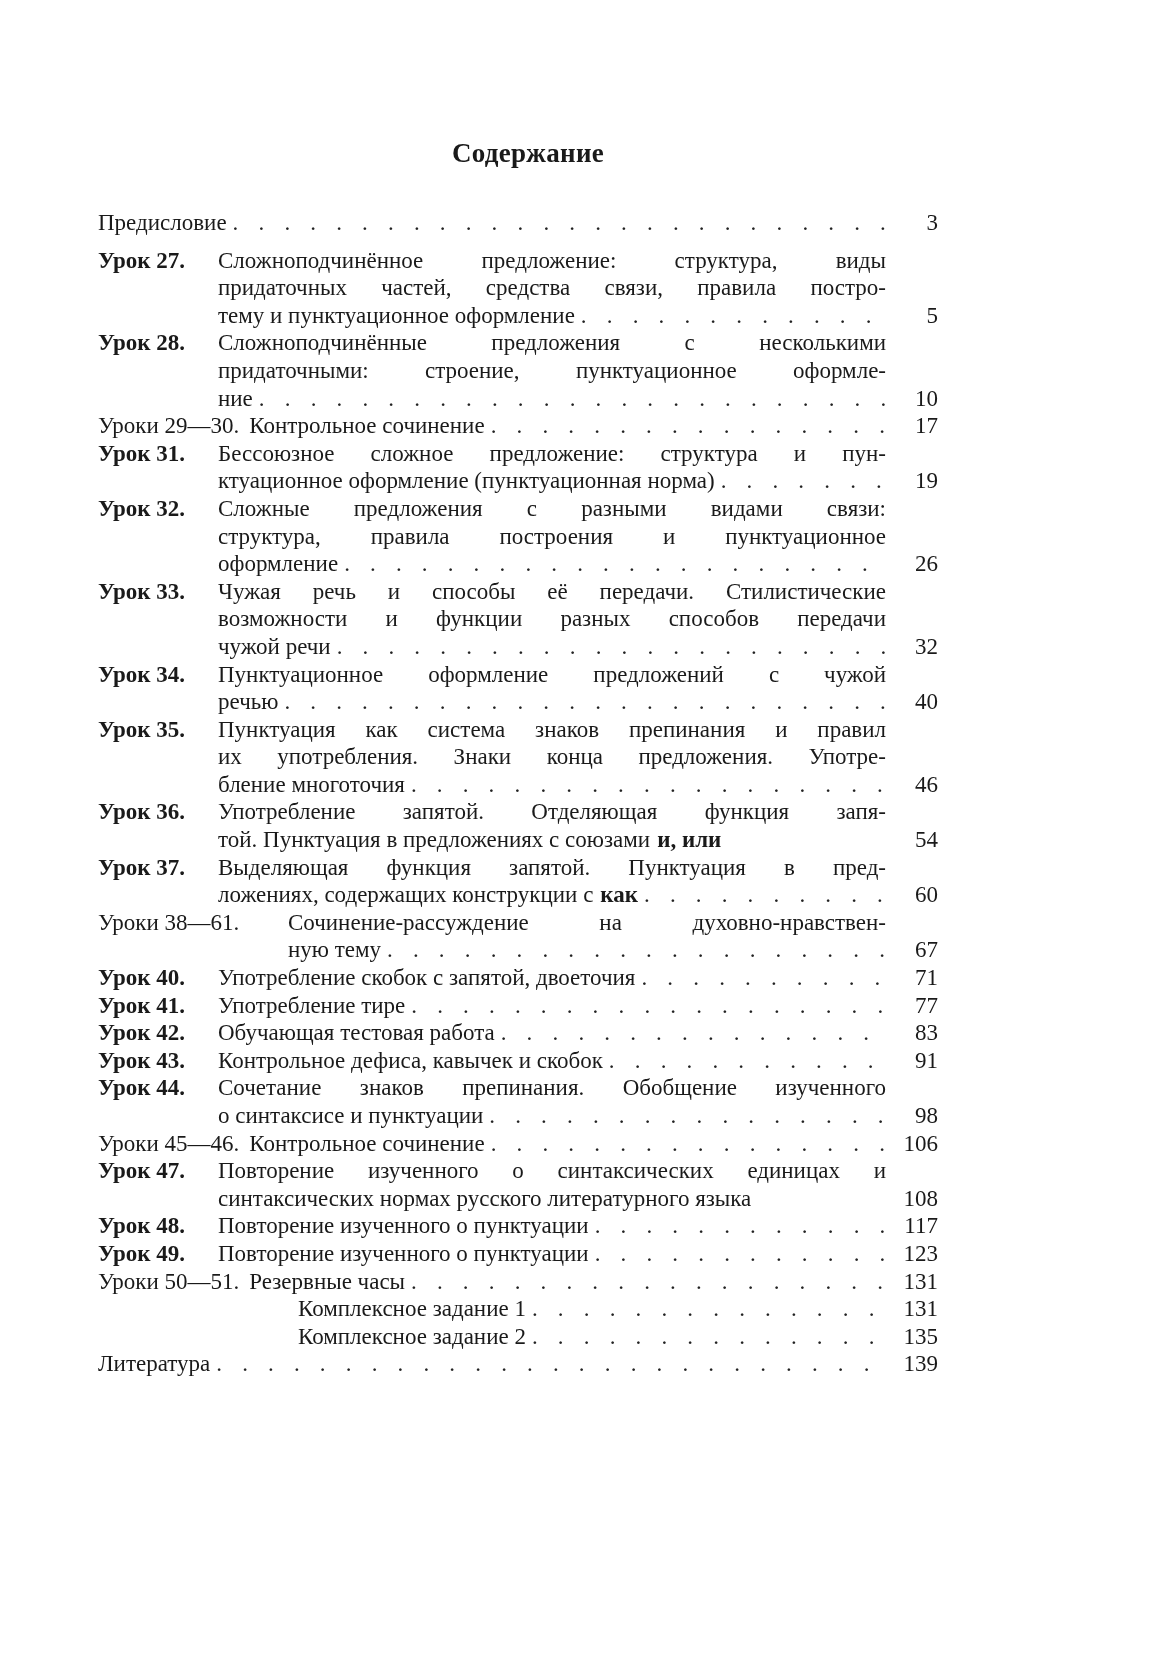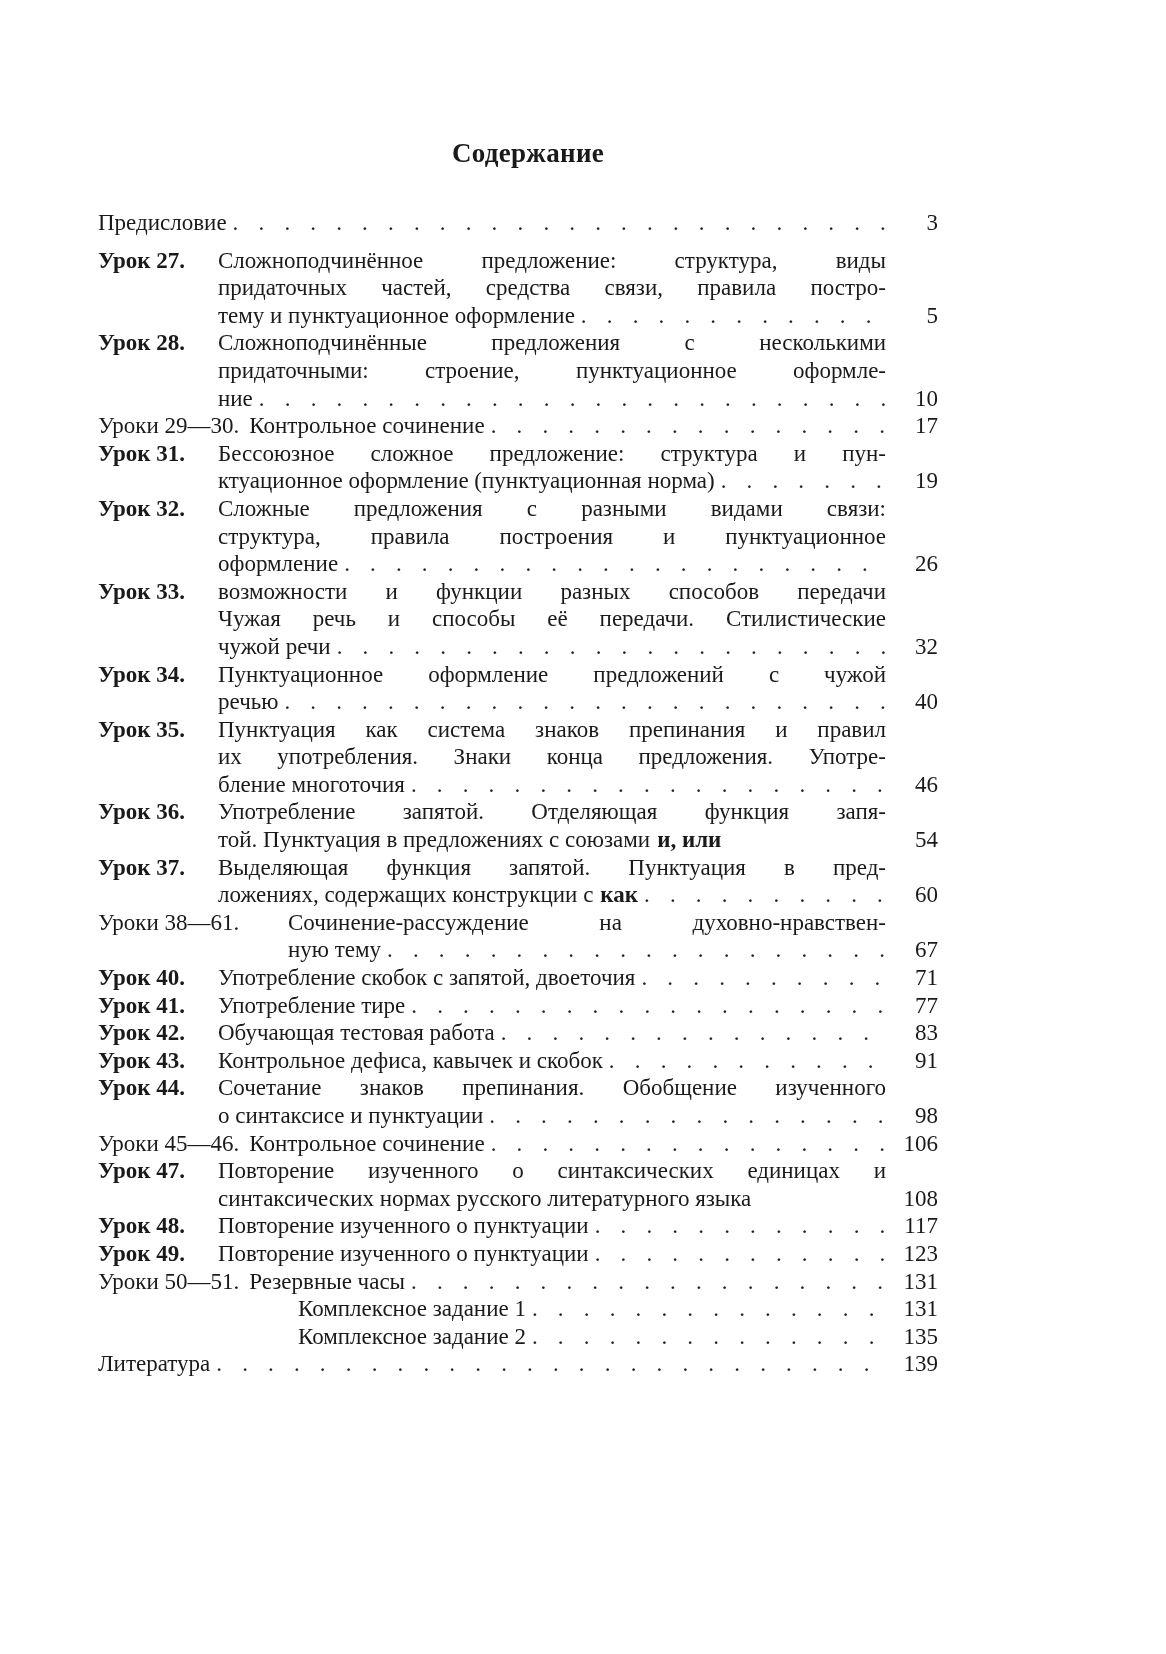--- a/index.html
+++ b/index.html
@@ -163,22 +163,22 @@
           <span class="txt">оформление</span>
           <span class="dots"></span>
           <span class="page-num">26</span>
         </div>
       </div>
     </div>
 
     <div class="entry">
       <span class="label w-urok">Урок 33.</span>
       <div class="body">
+        <div class="line justify">Чужая речь и способы её передачи. Стилистические</div>
         <div class="line justify">возможности и функции разных способов передачи</div>
-        <div class="line justify">Чужая речь и способы её передачи. Стилистические</div>
         <div class="line last">
           <span class="txt">чужой речи</span>
           <span class="dots"></span>
           <span class="page-num">32</span>
         </div>
       </div>
     </div>
 
     <div class="entry">
       <span class="label w-urok">Урок 34.</span>

